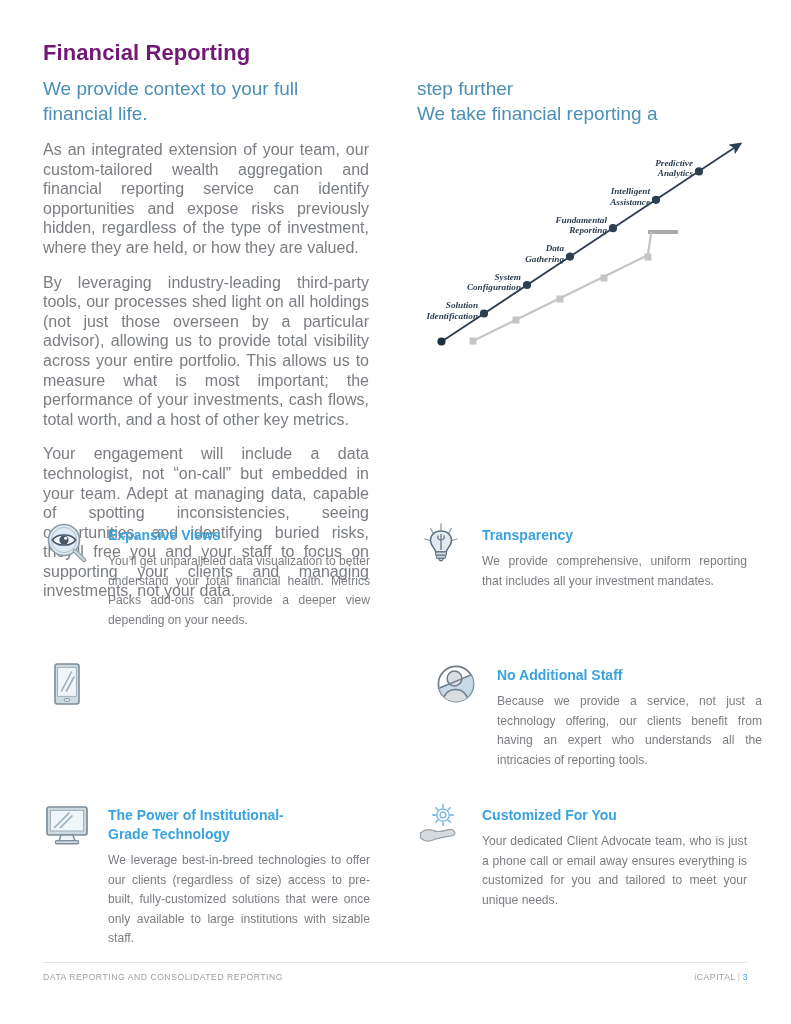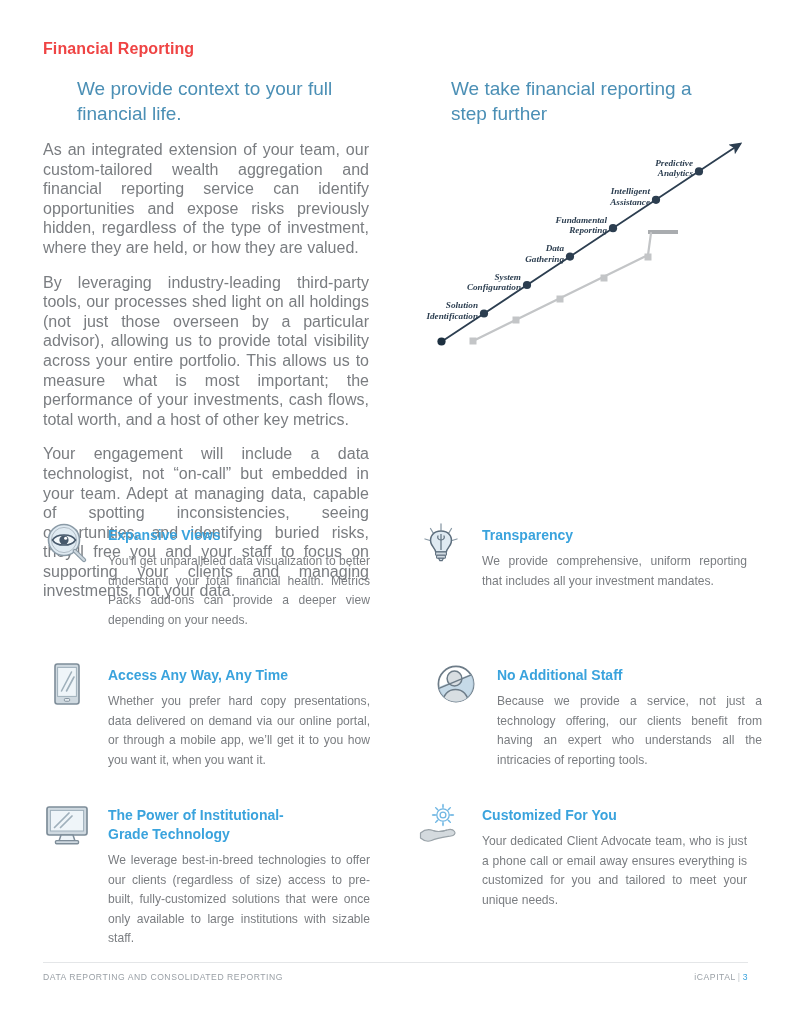--- a/index.html
+++ b/index.html
@@ -19,23 +19,23 @@
     position: absolute;
     inset: 0;
     background: #ffffff;
   }
 
   
   .doc-title {
     position: absolute;
     left: 43px;
     top: 40px;
-    font-size: 16px;
+    font-size: 22px;
     font-weight: bold;
-    color: #ef4444;
+    color: #701a75;
     letter-spacing: 0.1px;
   }
 
   
   .col-left {
     position: absolute;
     left: 43px;
     top: 76px;
     width: 326px;
   }
@@ -46,21 +46,21 @@
     width: 330px;
   }
 
   .sub-head {
     font-size: 19px;
     line-height: 25px;
     color: #4b8fb5;
     font-weight: normal;
     margin: 0 0 14px 0;
   }
-  .sub-head .ln { display: block; margin-left: 34px; }
+  .sub-head .ln { display: block; }
 
   p.body {
     margin: 0 0 15px 0;
     font-size: 16px;
     line-height: 19.6px;
     color: #7a7d81;
     text-align: justify;
     text-justify: inter-word;
   }
   p.body:last-child { margin-bottom: 0; }
@@ -170,22 +170,22 @@
       <span class="ln">We provide context to your full</span>
       <span class="ln">financial life.</span>
     </h2>
     <p class="body">As an integrated extension of your team, our custom-tailored wealth aggregation and financial reporting service can identify opportunities and expose risks previously hidden, regardless of the type of investment, where they are held, or how they are valued.</p>
     <p class="body">By leveraging industry-leading third-party tools, our processes shed light on all holdings (not just those overseen by a particular advisor), allowing us to provide total visibility across your entire portfolio.  This allows us to measure what is most important; the performance of your investments, cash flows, total worth, and a host of other key metrics.</p>
     <p class="body">Your engagement will include a data technologist, not “on-call” but embedded in your team. Adept at managing data, capable of spotting inconsistencies, seeing opportunities, and identifying buried risks, they’ll free you and your staff to focus on supporting your clients and managing investments, not your data.</p>
   </div>
 
   <div class="col-right">
     <h2 class="sub-head">
+      <span class="ln">step further</span>
       <span class="ln">We take financial reporting a</span>
-      <span class="ln">step further</span>
     </h2>
   </div>
 
   <div class="chart-wrap">
     <svg width="350" height="245" viewBox="0 0 350 245" xmlns="http://www.w3.org/2000/svg">
 
       <g>
         <path d="M 63 219 L 238 133" fill="none" stroke="#c3c5c7" stroke-width="2.2" stroke-linecap="round"></path>
         <line x1="238" y1="110" x2="268" y2="110" stroke="#a9acaf" stroke-width="4" stroke-linecap="butt"></line>
         <path d="M 238 133 L 241 111" fill="none" stroke="#c3c5c7" stroke-width="2.2" stroke-linecap="round"></path>
@@ -284,24 +284,20 @@
         <svg width="48" height="48" viewBox="0 0 48 48">
           <rect x="12" y="4" width="24" height="40" rx="2.4" fill="#cfd9e0" stroke="#7e8d99" stroke-width="1.6"></rect>
           <rect x="14.6" y="7.4" width="18.8" height="29" fill="#eff5f9" stroke="#9fb0bb" stroke-width="1"></rect>
           <g stroke="#9fb0bb" stroke-width="1.6" stroke-linecap="round">
             <line x1="18.5" y1="31" x2="28.5" y2="12"></line>
             <line x1="23.5" y1="31" x2="31" y2="17"></line>
           </g>
           <rect x="21.4" y="38.6" width="5.2" height="2.6" rx="0.8" fill="#eff5f9" stroke="#7e8d99" stroke-width="1"></rect>
         </svg>
       </div>
-      <div class="feat-body">
-        <div class="feat-title">Access Any Way, Any Time</div>
-        <p class="feat-text">Whether you prefer hard copy presentations, data delivered on demand via our online portal, or through a mobile app, we’ll get it to you how you want it, when you want it.</p>
-      </div>
     </div>
 
     <div class="feat f-4">
       <div class="feat-icon">
         <svg width="48" height="48" viewBox="0 0 48 48">
           <defs>
             <clipPath id="avatarclip">
                 <circle cx="24" cy="24" r="17.6"></circle>
               </clipPath>
           </defs>

